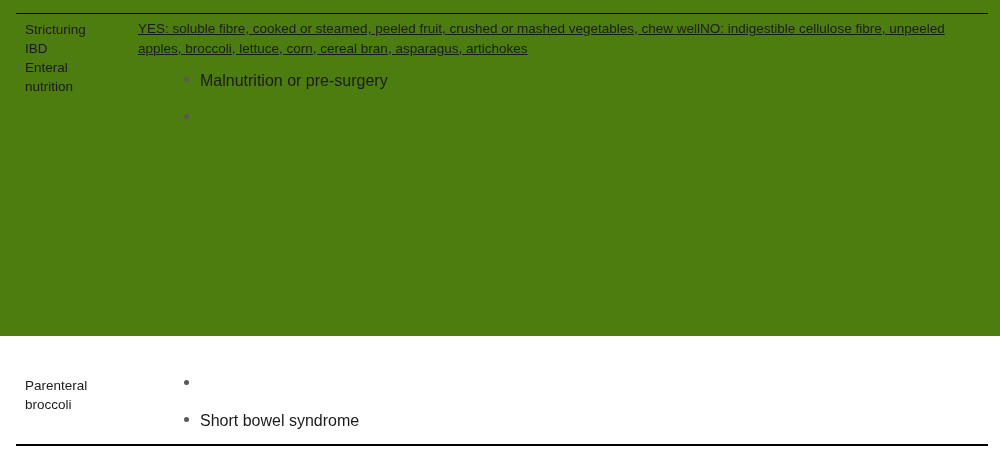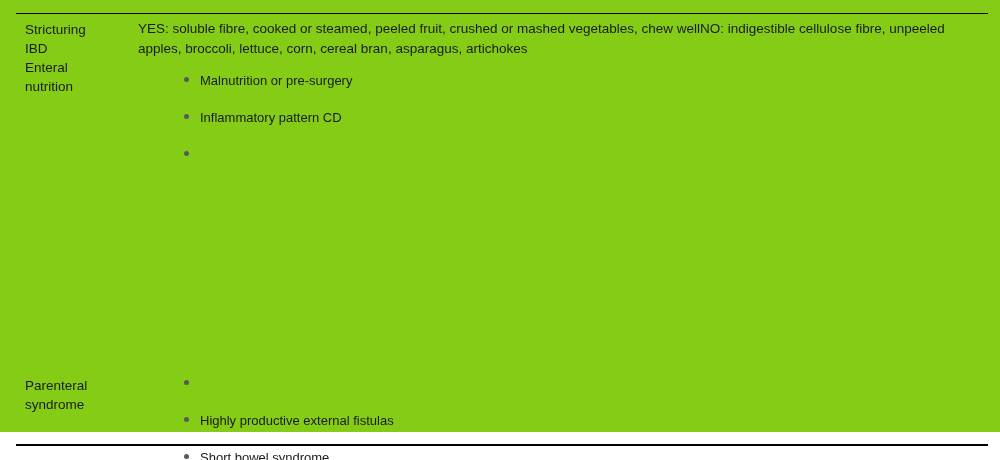--- a/index.html
+++ b/index.html
@@ -10,22 +10,22 @@
   body {
     width: 1000px;
     height: 460px;
     font-family: "Liberation Sans", sans-serif;
     color: #1b1b1b;
     overflow: hidden;
   }
   .page {
     position: relative;
     width: 1000px;
-    height: 432px;
-    background: #84cc16;
+    height: 336px;
+    background: #4d7c0f;
   }
   .rule {
     position: absolute;
     left: 16px;
     width: 972px;
     background: #000000;
   }
   .rule-top {
     top: 13px;
     height: 1px;
@@ -55,30 +55,31 @@
   .content-cell {
     position: absolute;
     left: 138px;
     width: 845px;
   }
   .para {
     font-size: 13.5px;
     line-height: 19.5px;
     color: #1b1b1b;
     text-align: left;
+    text-decoration: underline;
   }
   .bullet-list {
     list-style: none;
     margin: 0;
     padding: 0;
   }
   .bullet-item {
     position: relative;
     height: 37px;
-    font-size: 13px;
+    font-size: 16px;
     line-height: 17px;
     color: #1b1b1b;
     padding-left: 62px;
   }
   .bullet-dot {
     position: absolute;
     left: 46px;
     top: 5px;
     width: 5px;
     height: 5px;
@@ -128,40 +129,32 @@
 nutrition</div>
       <div class="content-cell">
         <div class="para">YES: soluble fibre, cooked or steamed, peeled fruit, crushed or mashed vegetables, chew wellNO: indigestible cellulose fibre, unpeeled apples, broccoli, lettuce, corn, cereal bran, asparagus, artichokes</div>
         <ul class="bullet-list">
           <li class="bullet-item">
             <span class="bullet-dot"></span>
             <span class="bullet-text">Malnutrition or pre-surgery</span>
           </li>
           <li class="bullet-item">
             <span class="bullet-dot"></span>
-            <span class="bullet-text">Inflammatory pattern CD</span>
-          </li>
-          <li class="bullet-item">
-            <span class="bullet-dot"></span>
           </li>
         </ul>
       </div>
     </div>
 
     <div class="row" id="row-parenteral">
       <div class="label-cell">Parenteral
-syndrome</div>
+broccoli</div>
       <div class="content-cell">
         <ul class="bullet-list">
           <li class="bullet-item">
             <span class="bullet-dot"></span>
-          </li>
-          <li class="bullet-item">
-            <span class="bullet-dot"></span>
-            <span class="bullet-text">Highly productive external fistulas</span>
           </li>
           <li class="bullet-item">
             <span class="bullet-dot"></span>
             <span class="bullet-text">Short bowel syndrome</span>
           </li>
 
         </ul>
       </div>
     </div>
 

